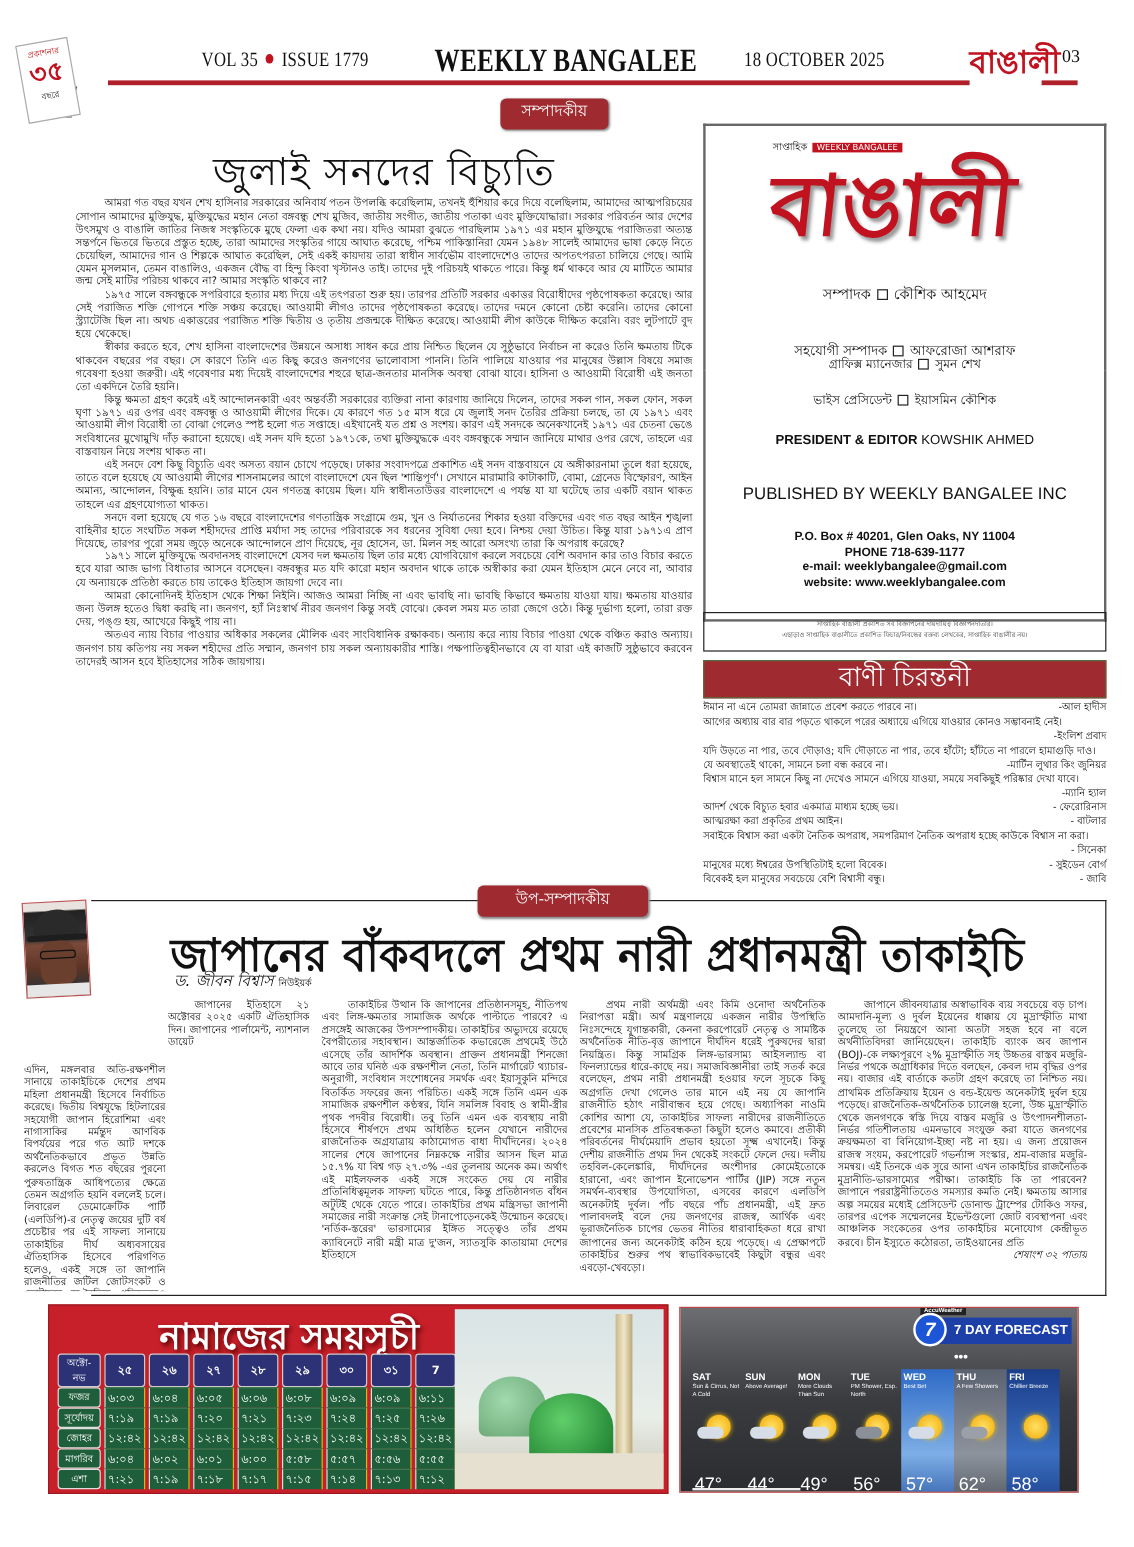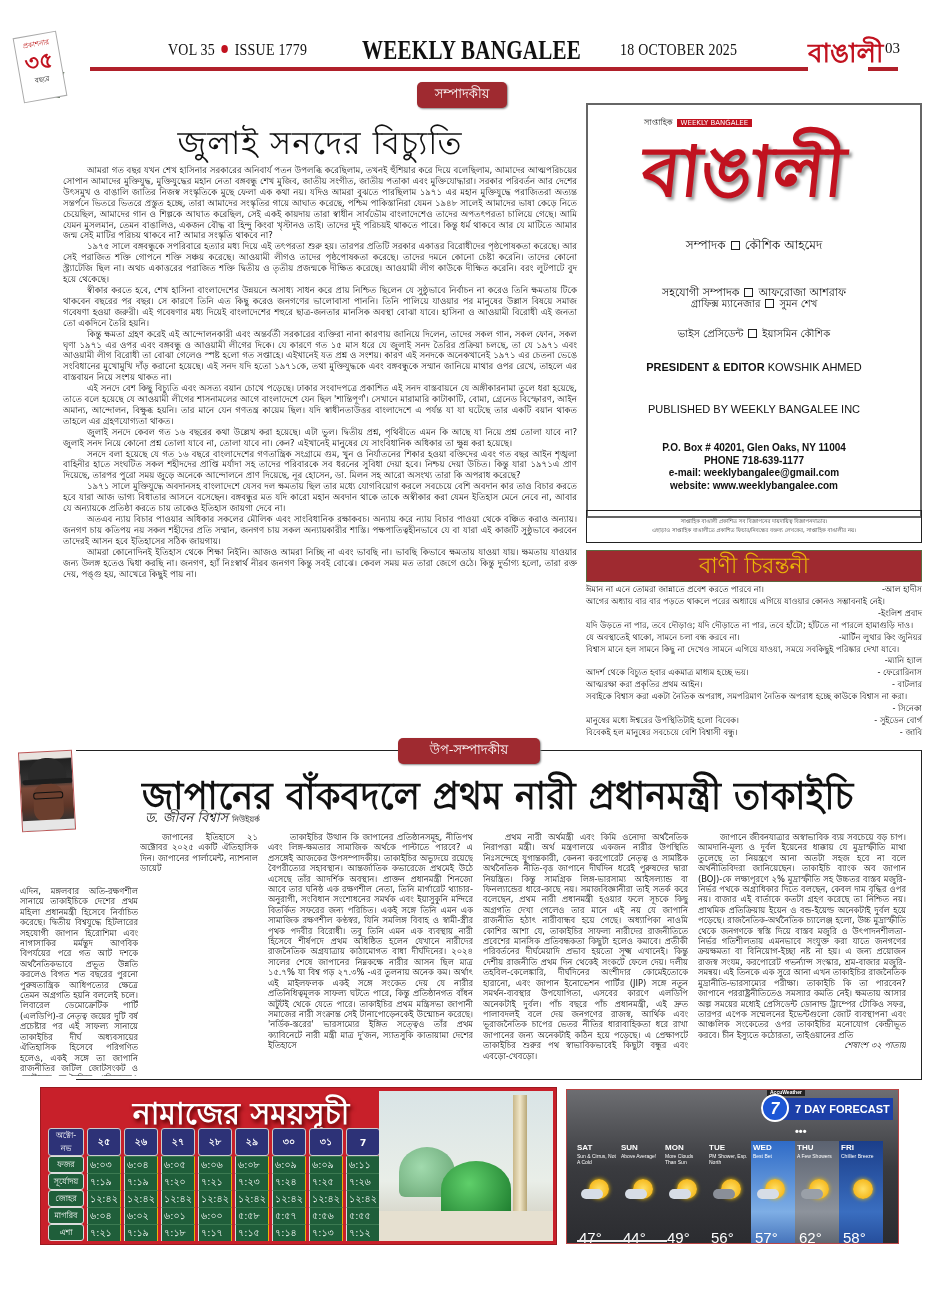--- a/index.html
+++ b/index.html
@@ -37,26 +37,26 @@
   .logo-big .tag .red { background: #c1121f; color: #fff; padding: 0 4px; margin-left: 4px; font-size: 7px; }
   .logo-big .word { position: absolute; left: 0; top: 14px; width: 215px; text-align: center; font-size: 70px; font-weight: bold; color: #c1121f; font-family: "DejaVu Sans", sans-serif; line-height: 90px; text-shadow: 3px 3px 3px #999; transform: skew(-6deg); }
   .info-line { position: absolute; left: 586px; width: 336px; text-align: center; font-family: "DejaVu Sans", sans-serif; color: #111; }
   .sq { display: inline-block; width: 9px; height: 9px; border: 1px solid #222; margin: 0 5px -1px; }
   .ed-line { top: 236px; font-size: 12px; }
   .assoc-line { top: 284px; font-size: 11px; }
   .gfx-line { top: 296px; font-size: 10px; }
   .vp-line { top: 326px; font-size: 10px; }
   .pres-line { top: 361px; font-size: 11px; font-family: "Liberation Sans", sans-serif; }
   .pres-line b { font-weight: bold; }
-  .pub-line { top: 403px; font-size: 11px; font-family: "Liberation Sans", sans-serif; }
+  .pub-line { top: 403px; font-size: 14px; font-family: "Liberation Sans", sans-serif; }
   .addr { top: 442px; font-size: 10px; font-weight: bold; font-family: "Liberation Sans", sans-serif; line-height: 12.5px; }
 
   .disclaimer { position: absolute; left: 586px; top: 510px; width: 336px; height: 33px; border: 1.5px solid #222; text-align: center; font-family: "DejaVu Sans", sans-serif; font-size: 5.4px; line-height: 9px; padding-top: 6px; color: #333; }
 
-  .quotes-header { position: absolute; left: 586px; top: 550px; width: 336px; height: 32px; background: #9f2a30; border: 1px solid #5a6a40; color: #eab308; text-align: center; font-family: "DejaVu Sans", sans-serif; font-size: 22px; line-height: 30px; }
+  .quotes-header { position: absolute; left: 586px; top: 550px; width: 336px; height: 32px; background: #9f2a30; border: 1px solid #5a6a40; color: #ffffff; text-align: center; font-family: "DejaVu Sans", sans-serif; font-size: 22px; line-height: 30px; }
   .quotes { position: absolute; left: 586px; top: 584px; width: 336px; font-family: "DejaVu Sans", sans-serif; font-size: 8.2px; line-height: 11.9px; color: #111; }
   .quote { display: block; }
   .quote .q { }
   .quote .by { float: right; }
   .quote::after { content: ""; display: block; clear: both; }
 
   
   .sub-frame { position: absolute; left: 76px; top: 750px; width: 846px; height: 330px; border: 1.5px solid #222; border-left: none; }
   .pill-sub { left: 398px; top: 738px; width: 142px; height: 26px; line-height: 24px; z-index: 2; }
   .author-photo { position: absolute; left: 20px; top: 751px; width: 54px; height: 80px; background: linear-gradient(180deg, #e8e3df 0%, #e8e3df 8%, #222 10%, #333 38%, #7a4a3a 45%, #5d3527 70%, #333 90%); border: 1px solid #b55; transform: rotate(-3deg); overflow: hidden; }
@@ -133,25 +133,24 @@
 </div>
 
 <div class="section-pill pill-editorial">সম্পাদকীয়</div>
 <h1 class="editorial-title">জুলাই সনদের বিচ্যুতি</h1>
 <div class="editorial-body">
   <p>আমরা গত বছর যখন শেখ হাসিনার সরকারের অনিবার্য পতন উপলব্ধি করেছিলাম, তখনই হুঁশিয়ার করে দিয়ে বলেছিলাম, আমাদের আত্মপরিচয়ের সোপান আমাদের মুক্তিযুদ্ধ, মুক্তিযুদ্ধের মহান নেতা বঙ্গবন্ধু শেখ মুজিব, জাতীয় সংগীত, জাতীয় পতাকা এবং মুক্তিযোদ্ধারা। সরকার পরিবর্তন আর দেশের উৎসমুখ ও বাঙালি জাতির নিজস্ব সংস্কৃতিকে মুছে ফেলা এক কথা নয়। যদিও আমরা বুঝতে পারছিলাম ১৯৭১ এর মহান মুক্তিযুদ্ধে পরাজিতরা অত্যন্ত সন্তর্পনে ভিতরে ভিতরে প্রস্তুত হচ্ছে, তারা আমাদের সংস্কৃতির গায়ে আঘাত করেছে, পশ্চিম পাকিস্তানিরা যেমন ১৯৪৮ সালেই আমাদের ভাষা কেড়ে নিতে চেয়েছিল, আমাদের গান ও শিল্পকে আঘাত করেছিল, সেই একই কায়দায় তারা স্বাধীন সার্বভৌম বাংলাদেশেও তাদের অপতৎপরতা চালিয়ে গেছে। আমি যেমন মুসলমান, তেমন বাঙালিও, একজন বৌদ্ধ বা হিন্দু কিংবা খৃস্টানও তাই। তাদের দুই পরিচয়ই থাকতে পারে। কিন্তু ধর্ম থাকবে আর যে মাটিতে আমার জন্ম সেই মাটির পরিচয় থাকবে না? আমার সংস্কৃতি থাকবে না?</p>
   <p>১৯৭৫ সালে বঙ্গবন্ধুকে সপরিবারে হত্যার মধ্য দিয়ে এই তৎপরতা শুরু হয়। তারপর প্রতিটি সরকার একাত্তর বিরোধীদের পৃষ্ঠপোষকতা করেছে। আর সেই পরাজিত শক্তি গোপনে শক্তি সঞ্চয় করেছে। আওয়ামী লীগও তাদের পৃষ্ঠপোষকতা করেছে। তাদের দমনে কোনো চেষ্টা করেনি। তাদের কোনো স্ট্র্যাটেজি ছিল না। অথচ একাত্তরের পরাজিত শক্তি দ্বিতীয় ও তৃতীয় প্রজন্মকে দীক্ষিত করেছে। আওয়ামী লীগ কাউকে দীক্ষিত করেনি। বরং লুটপাটে বুদ হয়ে থেকেছে।</p>
   <p>স্বীকার করতে হবে, শেখ হাসিনা বাংলাদেশের উন্নয়নে অসাধ্য সাধন করে প্রায় নিশ্চিত ছিলেন যে সুষ্ঠুভাবে নির্বাচন না করেও তিনি ক্ষমতায় টিকে থাকবেন বছরের পর বছর। সে কারণে তিনি এত কিছু করেও জনগণের ভালোবাসা পাননি। তিনি পালিয়ে যাওয়ার পর মানুষের উল্লাস বিষয়ে সমাজ গবেষণা হওয়া জরুরী। এই গবেষণার মধ্য দিয়েই বাংলাদেশের শহুরে ছাত্র-জনতার মানসিক অবস্থা বোঝা যাবে। হাসিনা ও আওয়ামী বিরোধী এই জনতা তো একদিনে তৈরি হয়নি।</p>
   <p>কিন্তু ক্ষমতা গ্রহণ করেই এই আন্দোলনকারী এবং অন্তর্বর্তী সরকারের ব্যক্তিরা নানা কারণায় জানিয়ে দিলেন, তাদের সকল গান, সকল ফোন, সকল ঘৃণা ১৯৭১ এর ওপর এবং বঙ্গবন্ধু ও আওয়ামী লীগের দিকে। যে কারণে গত ১৫ মাস ধরে যে জুলাই সনদ তৈরির প্রক্রিয়া চলছে, তা যে ১৯৭১ এবং আওয়ামী লীগ বিরোধী তা বোঝা গেলেও স্পষ্ট হলো গত সপ্তাহে। এইখানেই যত প্রশ্ন ও সংশয়। কারণ এই সনদকে অনেকখানেই ১৯৭১ এর চেতনা ভেঙে সংবিধানের মুখোমুখি দাঁড় করানো হয়েছে। এই সনদ যদি হতো ১৯৭১কে, তথা মুক্তিযুদ্ধকে এবং বঙ্গবন্ধুকে সম্মান জানিয়ে মাথার ওপর রেখে, তাহলে এর বাস্তবায়ন নিয়ে সংশয় থাকত না।</p>
   <p>এই সনদে বেশ কিছু বিচ্যুতি এবং অসত্য বয়ান চোখে পড়েছে। ঢাকার সংবাদপত্রে প্রকাশিত এই সনদ বাস্তবায়নে যে অঙ্গীকারনামা তুলে ধরা হয়েছে, তাতে বলে হয়েছে যে আওয়ামী লীগের শাসনামলের আগে বাংলাদেশে যেন ছিল 'শান্তিপূর্ণ'। সেখানে মারামারি কাটাকাটি, বোমা, গ্রেনেড বিস্ফোরণ, আইন অমান্য, আন্দোলন, বিক্ষুব্ধ হয়নি। তার মানে যেন গণতন্ত্র কায়েম ছিল। যদি স্বাধীনতাউত্তর বাংলাদেশে এ পর্যন্ত যা যা ঘটেছে তার একটি বয়ান থাকত তাহলে এর গ্রহণযোগ্যতা থাকত।</p>
-  <p>জুলাই সনদে কেবল গত ১৬ বছরের কথা উল্লেখ করা হয়েছে। এটা ভুল। দ্বিতীয় প্রশ্ন, পৃথিবীতে এমন কি আছে যা নিয়ে প্রশ্ন তোলা যাবে না? জুলাই সনদ নিয়ে কোনো প্রশ্ন তোলা যাবে না, তোলা যাবে না। কেন? এইখানেই মানুষের যে সাংবিধানিক অধিকার তা ক্ষুন্ন করা হয়েছে।</p>
   <p>সনদে বলা হয়েছে যে গত ১৬ বছরে বাংলাদেশের গণতান্ত্রিক সংগ্রামে গুম, খুন ও নির্যাতনের শিকার হওয়া বক্তিদের এবং গত বছর আইন শৃঙ্খলা বাহিনীর হাতে সংঘটিত সকল শহীদদের প্রাপ্তি মর্যাদা সহ তাদের পরিবারকে সব ধরনের সুবিধা দেয়া হবে। নিশ্চয় দেয়া উচিত। কিন্তু যারা ১৯৭১এ প্রাণ দিয়েছে, তারপর পুরো সময় জুড়ে অনেকে আন্দোলনে প্রাণ দিয়েছে, নূর হোসেন, ডা. মিলন সহ আরো অসংখ্য তারা কি অপরাধ করেছে?</p>
   <p>১৯৭১ সালে মুক্তিযুদ্ধে অবদানসহ বাংলাদেশে যেসব দল ক্ষমতায় ছিল তার মধ্যে যোগবিয়োগ করলে সবচেয়ে বেশি অবদান কার তাও বিচার করতে হবে যারা আজ ভাগ্য বিধাতার আসনে বসেছেন। বঙ্গবন্ধুর মত যদি কারো মহান অবদান থাকে তাকে অস্বীকার করা যেমন ইতিহাস মেনে নেবে না, আবার যে অন্যায়কে প্রতিষ্ঠা করতে চায় তাকেও ইতিহাস জায়গা দেবে না।</p>
+  <p>আমরা কোনোদিনই ইতিহাস থেকে শিক্ষা নিইনি। আজও আমরা নিচ্ছি না এবং ভাবছি না। ভাবছি কিভাবে ক্ষমতায় যাওয়া যায়। ক্ষমতায় যাওয়ার জন্য উলঙ্গ হতেও দ্বিধা করছি না। জনগণ, হ্যাঁ নিঃস্বার্থ নীরব জনগণ কিন্তু সবই বোঝে। কেবল সময় মত তারা জেগে ওঠে। কিন্তু দুর্ভাগ্য হলো, তারা রক্ত দেয়, পঙ্গু হয়, আখেরে কিছুই পায় না।</p>
   <p>অতএব ন্যায় বিচার পাওয়ার অধিকার সকলের মৌলিক এবং সাংবিধানিক রক্ষাকবচ। অন্যায় করে ন্যায় বিচার পাওয়া থেকে বঞ্চিত করাও অন্যায়। জনগণ চায় কতিপয় নয় সকল শহীদের প্রতি সম্মান, জনগণ চায় সকল অন্যায়কারীর শাস্তি। পক্ষপাতিত্বহীনভাবে যে বা যারা এই কাজটি সুষ্ঠুভাবে করবেন তাদেরই আসন হবে ইতিহাসের সঠিক জায়গায়।</p>
-  <p>আমরা কোনোদিনই ইতিহাস থেকে শিক্ষা নিইনি। আজও আমরা নিচ্ছি না এবং ভাবছি না। ভাবছি কিভাবে ক্ষমতায় যাওয়া যায়। ক্ষমতায় যাওয়ার জন্য উলঙ্গ হতেও দ্বিধা করছি না। জনগণ, হ্যাঁ নিঃস্বার্থ নীরব জনগণ কিন্তু সবই বোঝে। কেবল সময় মত তারা জেগে ওঠে। কিন্তু দুর্ভাগ্য হলো, তারা রক্ত দেয়, পঙ্গু হয়, আখেরে কিছুই পায় না।</p>
 </div>
 
 <div class="info-box"></div>
 <div class="info-box2"></div>
 <div class="logo-big">
   <div class="tag">
     <span>সাপ্তাহিক</span><span class="red">WEEKLY BANGALEE</span>
   </div>
   <div class="word">বাঙালী</div>
 </div>

